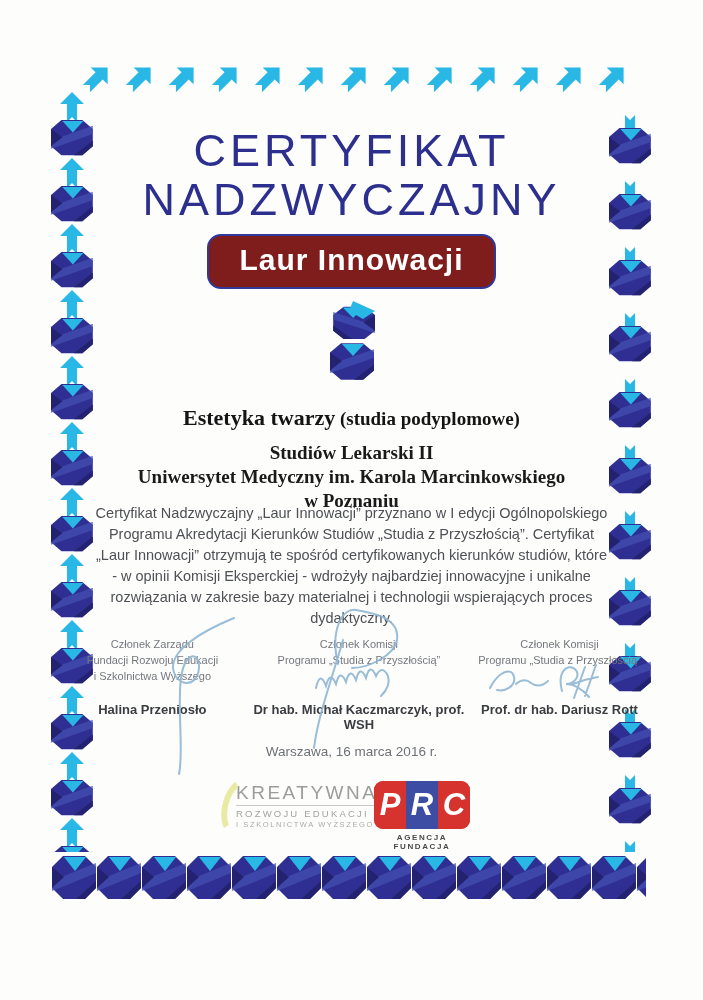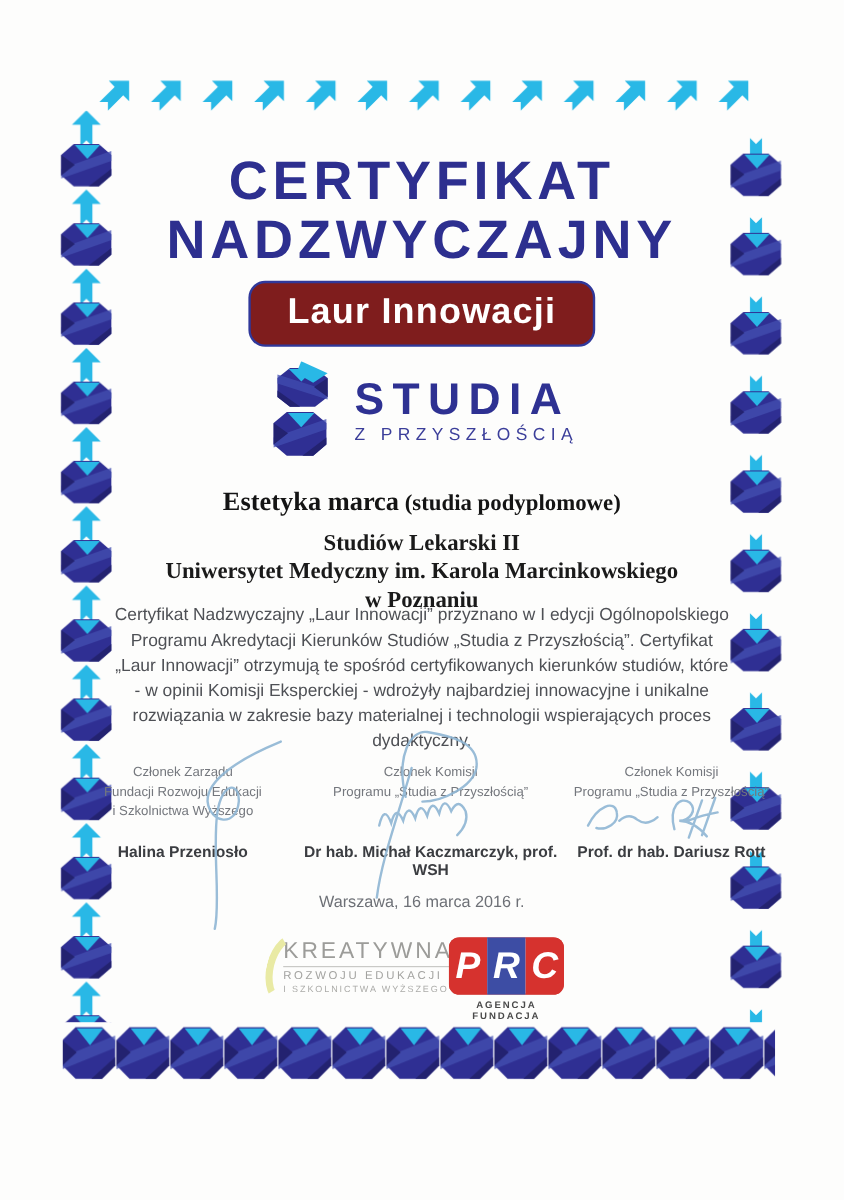--- a/index.html
+++ b/index.html
@@ -10,21 +10,21 @@
   
   .b-strip { position:absolute; }
   .b-top    { left:76px;  top:57px;  }
   .b-left   { left:49px;  top:92px;  }
   .b-right  { left:607px; top:100px; }
   .b-bottom { left:52px;  top:849px; }
 
   
   .sec { position:absolute; left:70px; right:70px; text-align:center; }
 
-  .title { top:126px; color:#2d2f8f; font-weight:bold; font-size:45px; line-height:49px; letter-spacing:4px; }
+  .title { top:126px; color:#2d2f8f; font-weight:normal; font-size:45px; line-height:49px; letter-spacing:4px; }
   .badge-wrap { top:234px; }
   .badge { display:inline-block; background:#7f1d1d; border:2px solid #30389a; color:#ffffff;
            font-size:30px; font-weight:bold; padding:7px 30px 10px; border-radius:14px; letter-spacing:1px; }
 
   .logo-row { top:301px; display:flex; justify-content:center; align-items:center; gap:16px; }
   .logo-text { text-align:left; }
   .logo-name { color:#2e3192; font-weight:bold; font-size:37px; letter-spacing:7px; line-height:38px; }
   .logo-sub  { color:#3b3e9a; font-size:14.5px; letter-spacing:4.5px; margin-top:3px; }
 
   .course { top:405px; font-family:"Liberation Serif",serif; font-weight:bold; color:#141414; font-size:22px; }
@@ -117,28 +117,24 @@
   <div class="sec badge-wrap">
     <span class="badge">Laur Innowacji</span>
   </div>
 
   <div class="sec logo-row">
     <svg width="58" height="82" viewBox="0 0 58 82">
       <use href="#gem" transform="translate(52,2) scale(-0.95,0.75)"></use>
       <use href="#gem" transform="translate(7,38) scale(1.0,0.85)"></use>
       <polygon points="30,0 52,10 40,18 26,10" fill="#29b8e6"></polygon>
     </svg>
-    <div class="logo-text">
-      <div class="logo-name">STUDIA</div>
-      <div class="logo-sub">Z PRZYSZŁOŚCIĄ</div>
-    </div>
   </div>
 
   <div class="sec course">
-    <span>Estetyka marca</span><span class="ctype"> (studia podyplomowe)</span>
+    <span>Estetyka twarzy</span><span class="ctype"> (studia podyplomowe)</span>
   </div>
 
   <div class="sec inst">
     <div>Studiów Lekarski II</div>
     <div>Uniwersytet Medyczny im. Karola Marcinkowskiego</div>
     <div>w Poznaniu</div>
   </div>
 
   <div class="sec bodytext">Certyfikat Nadzwyczajny „Laur Innowacji” przyznano w I edycji Ogólnopolskiego Programu Akredytacji Kierunków Studiów „Studia z Przyszłością”. Certyfikat „Laur Innowacji” otrzymują te spośród certyfikowanych kierunków studiów, które - w opinii Komisji Eksperckiej - wdrożyły najbardziej innowacyjne i unikalne rozwiązania w zakresie bazy materialnej i technologii wspierających proces dydaktyczny.</div>
 

